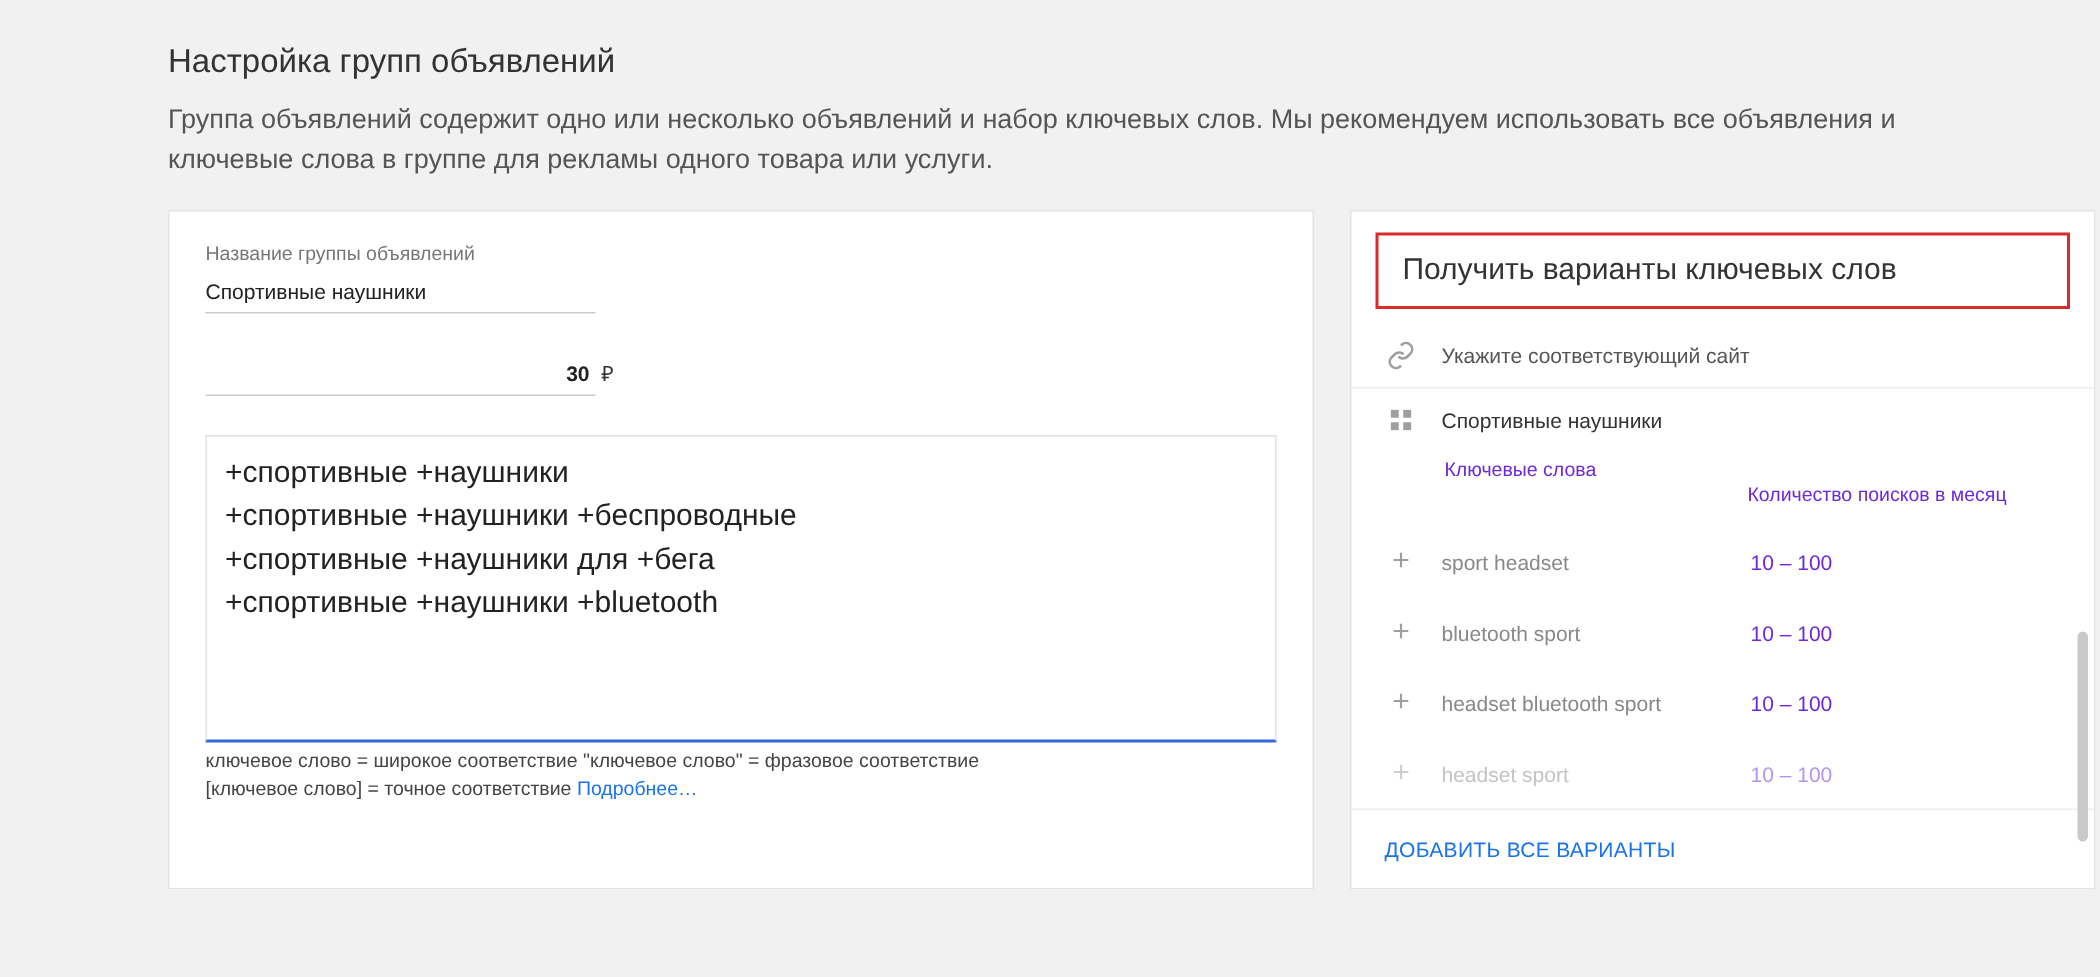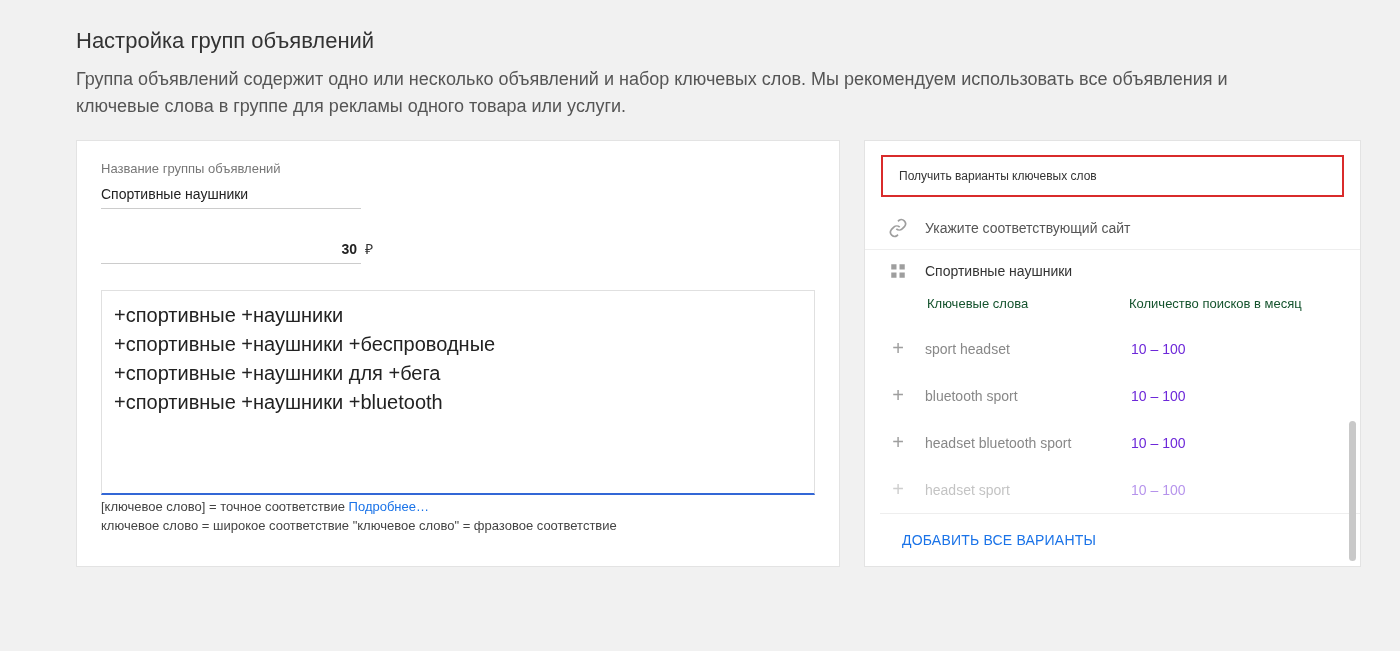--- a/index.html
+++ b/index.html
@@ -3,21 +3,21 @@
 <meta charset="utf-8">
 <style>
   * { box-sizing: border-box; margin: 0; padding: 0; }
   body {
     font-family: Arial, "Helvetica Neue", Helvetica, sans-serif;
     background: #f1f1f1;
     color: #212121;
     font-size: 14px;
   }
   .wrapper {
-    padding: 28px 76px 0 76px;
+    padding: 28px 76px 0 112px;
   }
   .page-title {
     font-size: 22px;
     font-weight: 400;
     color: #333;
     margin-bottom: 12px;
   }
   .page-subtitle {
     font-size: 18px;
     color: #555;
@@ -124,21 +124,21 @@
   .link {
     color: #1a73e8;
     cursor: pointer;
   }
 
   
   .right-header {
     border: 2.5px solid #d92b2b;
     padding: 12px 16px;
     margin: 14px 16px 10px 16px;
-    font-size: 12px;
+    font-size: 20px;
     color: #333;
   }
   .right-row {
     display: flex;
     align-items: center;
     gap: 16px;
     padding: 10px 22px;
     border-bottom: 1px solid #eee;
     font-size: 14px;
     color: #555;
@@ -149,25 +149,25 @@
     height: 22px;
     display: flex;
     align-items: center;
     justify-content: center;
     color: #9e9e9e;
   }
   .kw-table-head {
     display: flex;
     padding: 4px 22px 14px 62px;
     font-size: 13px;
-    color: #14532d;
+    color: #6d28d9;
     gap: 12px;
   }
   .kw-col-name { flex: 0 0 190px; }
-  .kw-col-count { flex: 1; }
+  .kw-col-count { flex: 1; margin-top: 17px; }
   .kw-list {
     padding: 0 22px 0 22px;
     position: relative;
     max-height: 220px;
     overflow: hidden;
   }
   .kw-item {
     display: flex;
     align-items: center;
     gap: 16px;
@@ -187,21 +187,20 @@
   .kw-item .kw-count { flex: 1; color: #6d28d9; }
   .kw-item.faded { opacity: 0.5; }
   .add-all {
     padding: 18px 22px;
     font-size: 14px;
     font-weight: 500;
     color: #1a73e8;
     letter-spacing: 0.2px;
     cursor: pointer;
     border-top: 1px solid #eee;
-    margin-left: 15px;
   }
   .scroll-ind {
     position: absolute;
     right: 4px;
     top: 280px;
     width: 7px;
     height: 140px;
     background: #c9c9c9;
     border-radius: 4px;
   }
@@ -222,24 +221,24 @@
       <div class="bid-row">
         <input class="text-input bid-input" type="text" value="30" style="">
         <span class="currency">₽</span>
       </div>
 
       <textarea class="keywords-box" style="">+спортивные +наушники
 +спортивные +наушники +беспроводные
 +спортивные +наушники для +бега
 +спортивные +наушники +bluetooth</textarea>
 
+      <div class="match-hint">ключевое слово = широкое соответствие   "ключевое слово" = фразовое соответствие</div>
       <div class="match-hint">
         <span>[ключевое слово] = точное соответствие   </span><span class="link">Подробнее…</span>
       </div>
-      <div class="match-hint">ключевое слово = широкое соответствие   "ключевое слово" = фразовое соответствие</div>
     </div>
 
     <div class="card card-right">
       <div class="right-header">Получить варианты ключевых слов</div>
 
       <div class="right-row">
         <span class="icon-slot">
           <svg width="20" height="20" viewBox="0 0 24 24" fill="none" stroke="#9e9e9e" stroke-width="2">
             <path d="M10 13a5 5 0 0 0 7 0l3-3a5 5 0 0 0-7-7l-1 1"></path>
             <path d="M14 11a5 5 0 0 0-7 0l-3 3a5 5 0 0 0 7 7l1-1"></path>

